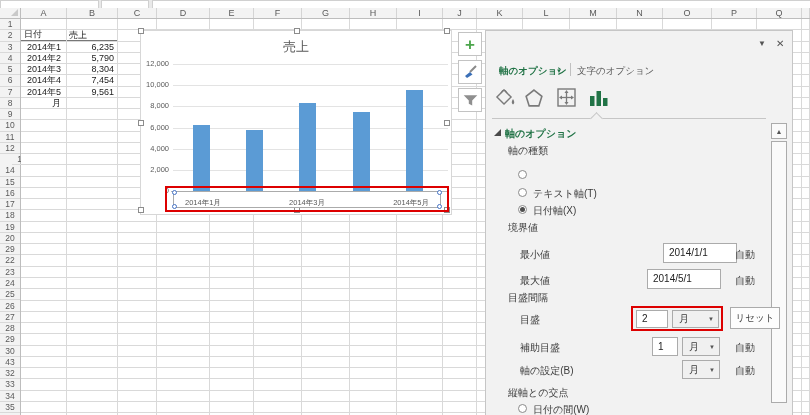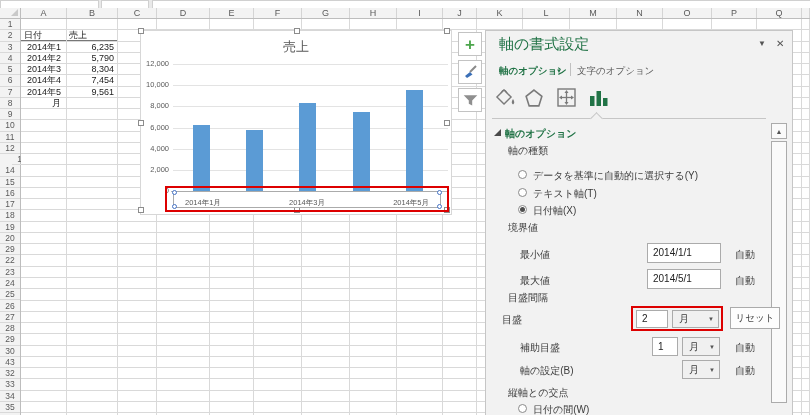--- a/index.html
+++ b/index.html
@@ -147,21 +147,21 @@
       <div class="vline" style="left: 421px;"></div>
       <div class="vline" style="left: 455px;"></div>
       <div class="vline" style="left: 501px;"></div>
       <div class="vline" style="left: 548px;"></div>
       <div class="vline" style="left: 595px;"></div>
       <div class="vline" style="left: 641px;"></div>
       <div class="vline" style="left: 690px;"></div>
       <div class="vline" style="left: 735px;"></div>
       <div class="vline" style="left: 780px;"></div>
       <div class="vline" style="left: 788px;"></div>
-      <div class="cell" style="left: 0px; top: 11.26px; width: 45px; height: 10.26px; padding-left: 3px; border-bottom: 1px solid rgb(119, 119, 119);">日付</div>
+      <div class="cell" style="left: 0px; top: 11.26px; width: 45px; height: 10.26px; padding-left: 3px; border-bottom: 1px solid rgb(119, 119, 119); font-family: Liberation Mono, monospace;">日付</div>
       <div class="cell" style="left: 46px; top: 11.26px; width: 50px; height: 10.26px; padding-left: 2px; border-bottom: 1px solid rgb(119, 119, 119);">売上</div>
       <div class="cell" style="left: 0px; top: 22.52px; width: 45px; height: 10.26px; text-align: right; padding-right: 5px;">2014年1月</div>
       <div class="cell" style="left: 46px; top: 22.52px; width: 50px; height: 10.26px; text-align: right; padding-right: 3px;">6,235</div>
       <div class="cell" style="left: 0px; top: 33.78px; width: 45px; height: 10.26px; text-align: right; padding-right: 5px;">2014年2月</div>
       <div class="cell" style="left: 46px; top: 33.78px; width: 50px; height: 10.26px; text-align: right; padding-right: 3px;">5,790</div>
       <div class="cell" style="left: 0px; top: 45.04px; width: 45px; height: 10.26px; text-align: right; padding-right: 5px;">2014年3月</div>
       <div class="cell" style="left: 46px; top: 45.04px; width: 50px; height: 10.26px; text-align: right; padding-right: 3px;">8,304</div>
       <div class="cell" style="left: 0px; top: 56.3px; width: 45px; height: 10.26px; text-align: right; padding-right: 5px;">2014年4月</div>
       <div class="cell" style="left: 46px; top: 56.3px; width: 50px; height: 10.26px; text-align: right; padding-right: 3px;">7,454</div>
       <div class="cell" style="left: 0px; top: 67.56px; width: 45px; height: 10.26px; text-align: right; padding-right: 5px;">2014年5月</div>
@@ -219,21 +219,20 @@
       <polygon points="8,8 10.5,10.5 5,14 3,12" fill="#3a6fb7"></polygon>
     </svg>
   </div>
   <div class="abs cbtn" style="left:458px;top:88px;">
     <svg width="17" height="16" viewBox="0 0 20 17">
       <polygon points="2,3 18,3 12,9 12,15 8,13 8,9" fill="#8f8f8f"></polygon>
     </svg>
   </div>
 
   <div class="abs" id="pane">
-    <div class="abs pane-title" style="left:13px;top:4px;">軸の書式設定</div>
     <div class="abs titlebtn" style="left:272px;top:8px;font-size:8px;">▼</div>
     <div class="abs titlebtn" style="left:290px;top:7px;">✕</div>
 
     <div class="abs tab green" style="left:13px;top:34px;">軸のオプション</div>
     <div class="abs" style="left:70px;top:37px;font-size:6px;color:#217346;">▼</div>
     <div class="abs" style="left:84px;top:32px;width:1px;height:13px;background:#c0c0c0;"></div>
     <div class="abs tab gray" style="left:91px;top:34px;">文字のオプション</div>
 
     <div class="abs" style="left:8px;top:55px;">
       <svg width="22" height="24" viewBox="0 0 22 24">
@@ -270,39 +269,38 @@
 
     <div class="abs sbar" style="left:285px;top:92px;width:16px;height:16px;text-align:center;font-size:7px;line-height:15px;color:#555;">▲</div>
     <div class="abs sbar" style="left:285px;top:110px;width:16px;height:262px;"></div>
 
     <div class="abs exp-tri" style="left:8px;top:98px;"></div>
     <div class="abs glbl" style="left:19px;top:96px;">軸のオプション</div>
 
     <div class="abs lbl" style="left:22px;top:113px;text-align:center;">軸の種類</div>
 
     <div class="abs radio" style="left:32px;top:139px;"></div>
-    <div class="abs lbl" style="left:47px;top:138px;">データを基準に自動的に選択する(Y)</div>
     <div class="abs radio" style="left:32px;top:157px;"></div>
     <div class="abs lbl" style="left:47px;top:156px;">テキスト軸(T)</div>
     <div class="abs radio checked" style="left:32px;top:174px;"></div>
     <div class="abs lbl" style="left:47px;top:173px;">日付軸(X)</div>
 
     <div class="abs lbl" style="left:22px;top:190px;">境界値</div>
 
     <div class="abs lbl" style="left:34px;top:217px;">最小値</div>
-    <div class="abs tbox" style="left:161px;top:212px;width:74px;height:20px;line-height:18px;">2014/1/1</div>
+    <div class="abs tbox" style="left:177px;top:212px;width:74px;height:20px;line-height:18px;">2014/1/1</div>
     <div class="abs lbl" style="left:249px;top:217px;">自動</div>
 
     <div class="abs lbl" style="left:34px;top:243px;">最大値</div>
     <div class="abs tbox" style="left:161px;top:238px;width:74px;height:20px;line-height:18px;">2014/5/1</div>
     <div class="abs lbl" style="left:249px;top:243px;">自動</div>
 
     <div class="abs lbl" style="left:22px;top:260px;">目盛間隔</div>
 
-    <div class="abs lbl" style="left:16px;top:282px;">目盛</div>
+    <div class="abs lbl" style="left:34px;top:282px;">目盛</div>
     <div class="abs redhl" style="left:145px;top:275px;width:92px;height:25px;"></div>
     <div class="abs tbox" style="left:150px;top:279px;width:32px;height:18px;line-height:16px;">2</div>
     <div class="abs ddown" style="left:186px;top:279px;width:47px;height:18px;">
       <span>月</span>
       <span class="arr">▼</span>
     </div>
     <div class="abs pbtn" style="left:244px;top:276px;width:50px;height:22px;">リセット</div>
 
     <div class="abs lbl" style="left:34px;top:310px;">補助目盛</div>
     <div class="abs tbox" style="left:166px;top:306px;width:26px;height:19px;line-height:17px;">1</div>

